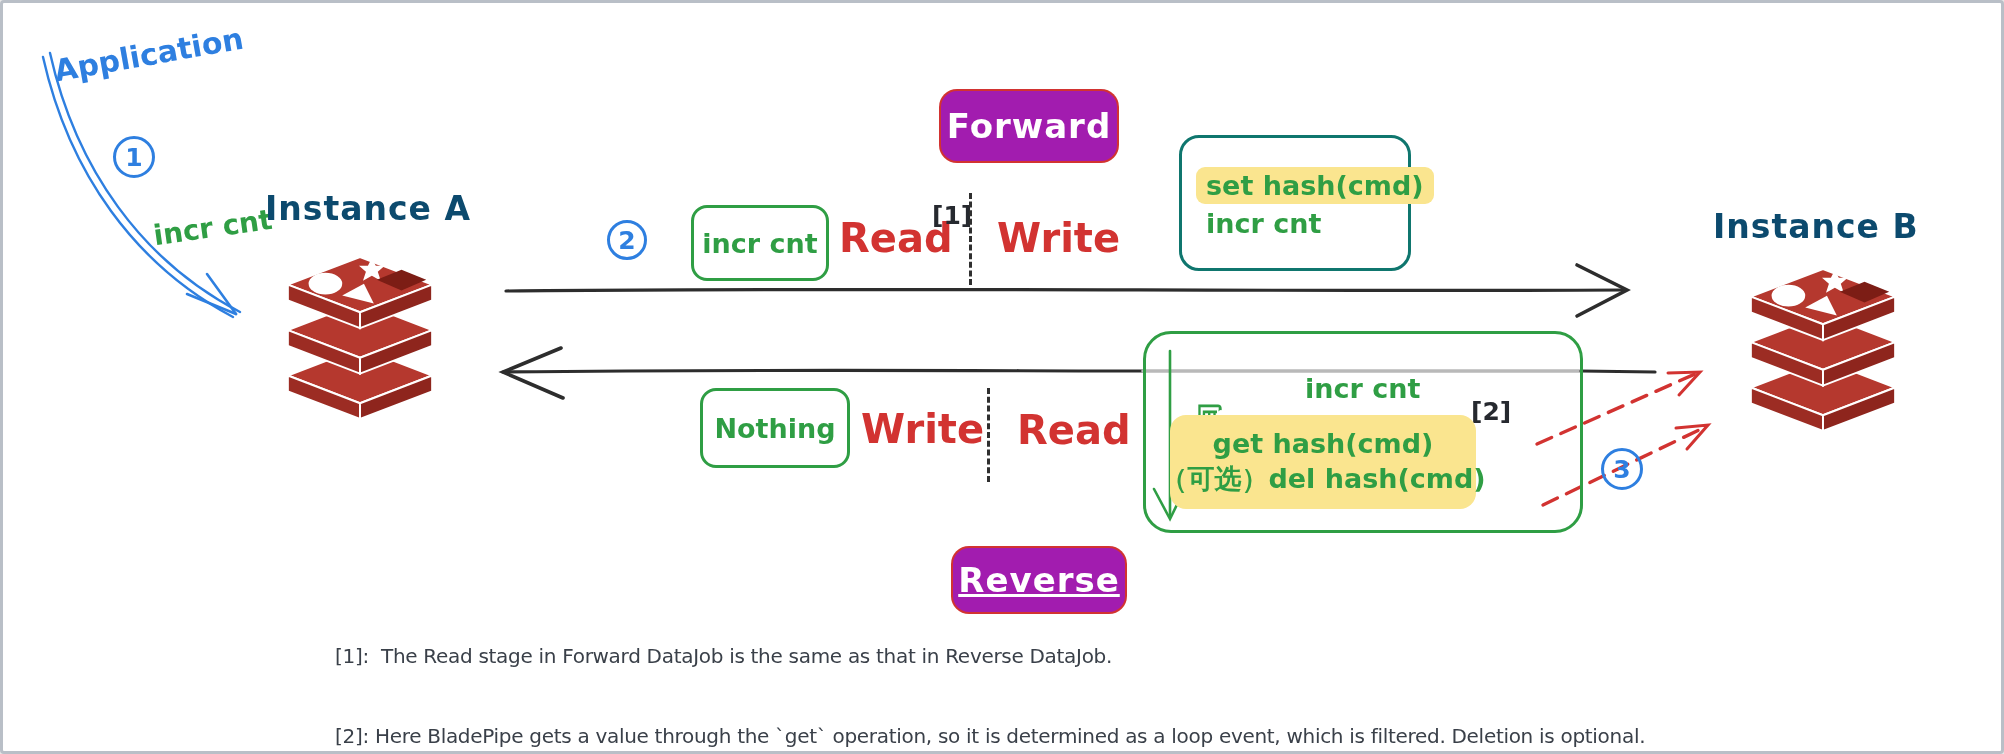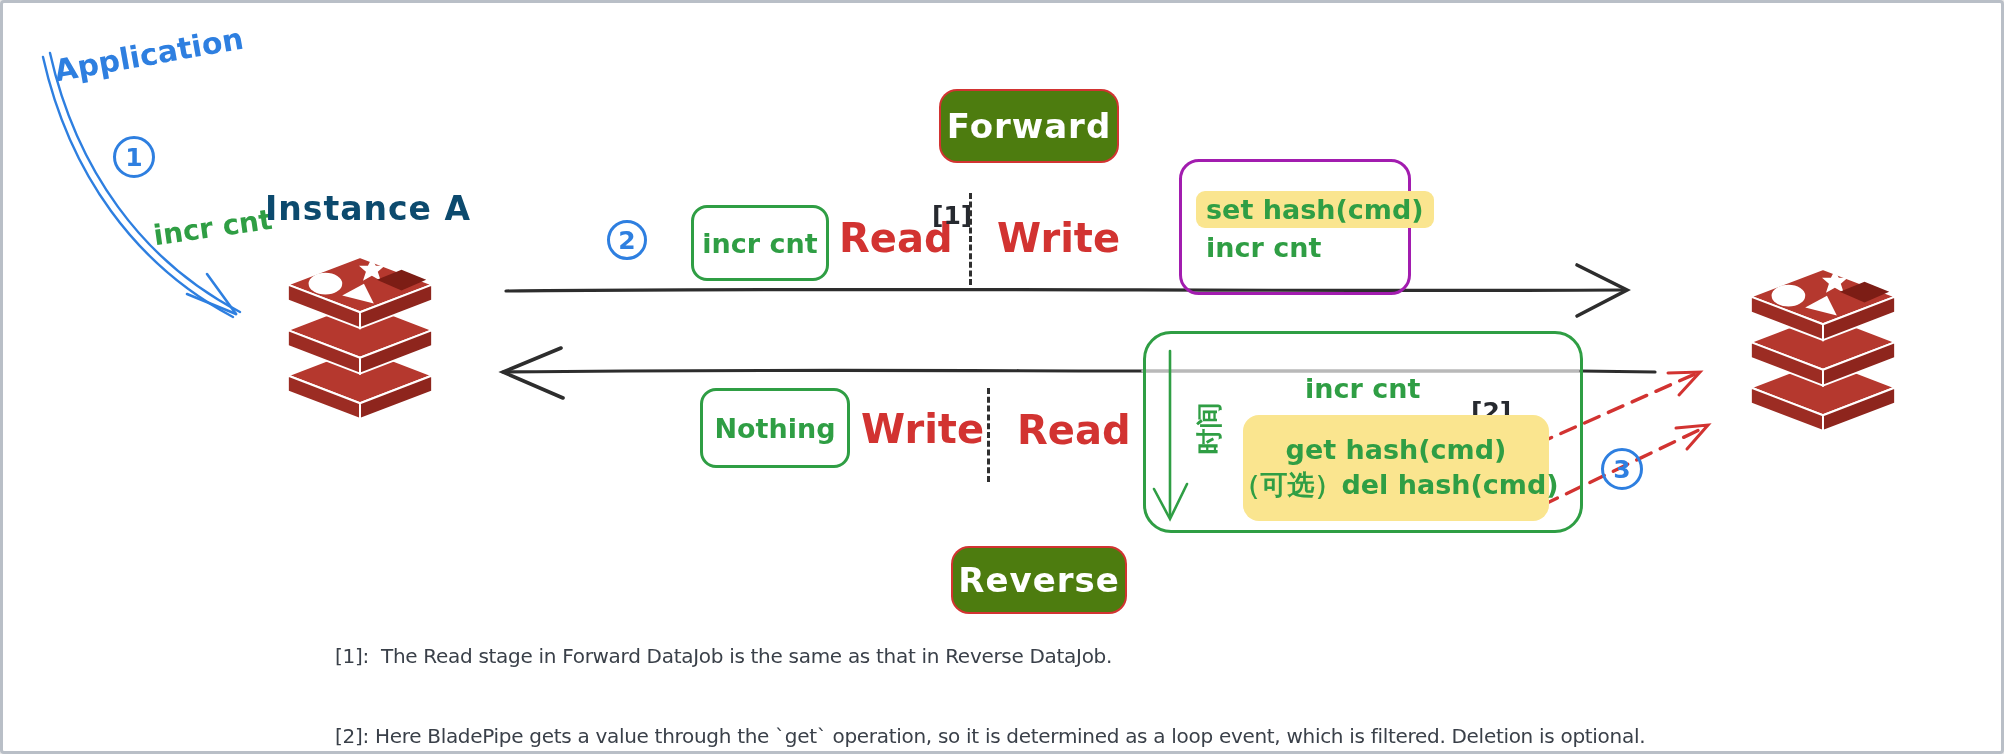--- a/index.html
+++ b/index.html
@@ -14,32 +14,32 @@
     display:flex;align-items:center;justify-content:center;font-size:25px;font-weight:bold;color:#2e7fe0;box-sizing:border-box;}
   .circ1{left:110px;top:133px;}
   .circ2{left:604px;top:217px;width:40px;height:40px;}
   .circ3{left:1598px;top:445px;}
   .app-cmd{left:150px;top:208px;font-size:28px;font-weight:bold;transform:rotate(-8deg);}
 
   .inst-label{font-size:33px;font-weight:bold;color:#0c4a6e;letter-spacing:1px;}
   .inst-a{left:262px;top:186px;}
   .inst-b{left:1710px;top:204px;}
 
-  .badge{background:#4d7c0f;border-radius:16px;display:flex;align-items:center;justify-content:center;
+  .badge{background:#a21caf;border-radius:16px;display:flex;align-items:center;justify-content:center;
     color:#fff;font-size:34px;font-weight:bold;letter-spacing:1px;box-shadow:0 0 0 2px #d23331;}
   .badge-forward{left:938px;top:88px;width:176px;height:70px;}
-  .badge-reverse{left:950px;top:545px;width:172px;height:64px;}
+  .badge-reverse{left:950px;top:545px;width:172px;height:64px;text-decoration:underline;}
 
   .gbox{border:3px solid #2f9e44;border-radius:16px;display:flex;align-items:center;justify-content:center;
     box-sizing:border-box;background:transparent;}
   .gbox-fwd-src{left:688px;top:202px;width:138px;height:76px;}
   .gbox-rev-src{left:697px;top:385px;width:150px;height:80px;}
   .gbox-txt{font-size:27px;font-weight:bold;color:#2f9e44;}
 
-  .gbox-fwd-target{left:1176px;top:156px;width:232px;height:136px;border:3px solid #a21caf;border-radius:20px;
+  .gbox-fwd-target{left:1176px;top:132px;width:232px;height:136px;border:3px solid #0f766e;border-radius:20px;
     box-sizing:border-box;display:flex;flex-direction:column;justify-content:center;gap:4px;padding:6px 14px;}
   .hl{background:#fae58f;border-radius:9px;padding:3px 10px;display:inline-block;}
   .cmd-line{font-size:27px;font-weight:bold;color:#2f9e44;white-space:nowrap;}
 
   .rw{font-size:40px;font-weight:bold;color:#d23331;white-space:nowrap;}
   .fwd-read{left:836px;top:212px;}
   .fwd-write{left:994px;top:212px;}
   .rev-write{left:858px;top:403px;}
   .rev-read{left:1014px;top:404px;}
 
@@ -47,21 +47,21 @@
   .ref1{left:929px;top:198px;}
   .ref2{left:1468px;top:394px;}
 
   .vdash{width:0;border-left:3.5px dashed #2f2f2f;}
   .vdash-fwd{left:966px;top:190px;height:92px;}
   .vdash-rev{left:984px;top:385px;height:94px;}
 
   .rev-box{left:1140px;top:328px;width:440px;height:202px;border:3px solid #2f9e44;border-radius:28px;box-sizing:border-box;}
   .time-label{left:1180px;top:408px;font-size:26px;font-weight:bold;color:#2f9e44;transform:rotate(-90deg);white-space:nowrap;}
   .rev-incr{left:1302px;top:370px;}
-  .ybox{left:1240px;top:412px;width:306px;height:106px;background:#fae58f;border-radius:16px;
+  .ybox{left:1167px;top:412px;width:306px;height:94px;background:#fae58f;border-radius:16px;
     display:flex;flex-direction:column;align-items:center;justify-content:center;gap:2px;}
 
   .footnote{font-size:20px;color:#3a4049;white-space:pre;letter-spacing:-0.3px;}
   .fn1{left:332px;top:641px;}
   .fn2{left:332px;top:673px;margin-top:48px;}
 
   svg{display:block;}
   .arrow-layer{left:0;top:0;pointer-events:none;}
 </style>
 </head>
@@ -119,20 +119,21 @@
       <polygon points="85,4 158,32 85,60 12,32" fill="#b5382e"></polygon>
       <polygon points="12,32 85,60 85,76 12,48" fill="#9c2c23"></polygon>
       <polygon points="85,60 158,32 158,48 85,76" fill="#8e251d"></polygon>
     </g>
     <ellipse cx="50" cy="31" rx="17" ry="11" fill="#ffffff"></ellipse>
     <polygon points="97,5 101,13 110,13 103,19 106,28 97,23 88,28 91,19 84,13 93,13" fill="#ffffff"></polygon>
     <polygon points="67,43 99,51 89,31" fill="#ffffff"></polygon>
     <polygon points="127,17 152,27 127,38 102,27" fill="#7c1d15"></polygon>
   </svg>
 
+  <div class="abs inst-label inst-b">Instance B</div>
   <svg class="abs" style="left:1735px;top:262px;" width="170" height="168" viewBox="0 0 170 170">
     <g stroke="#ffffff" stroke-width="2">
       <polygon points="85,96 158,124 85,152 12,124" fill="#b5382e"></polygon>
       <polygon points="12,124 85,152 85,168 12,140" fill="#9c2c23"></polygon>
       <polygon points="85,152 158,124 158,140 85,168" fill="#8e251d"></polygon>
       <polygon points="85,50 158,78 85,106 12,78" fill="#b5382e"></polygon>
       <polygon points="12,78 85,106 85,122 12,94" fill="#9c2c23"></polygon>
       <polygon points="85,106 158,78 158,94 85,122" fill="#8e251d"></polygon>
       <polygon points="85,4 158,32 85,60 12,32" fill="#b5382e"></polygon>
       <polygon points="12,32 85,60 85,76 12,48" fill="#9c2c23"></polygon>

